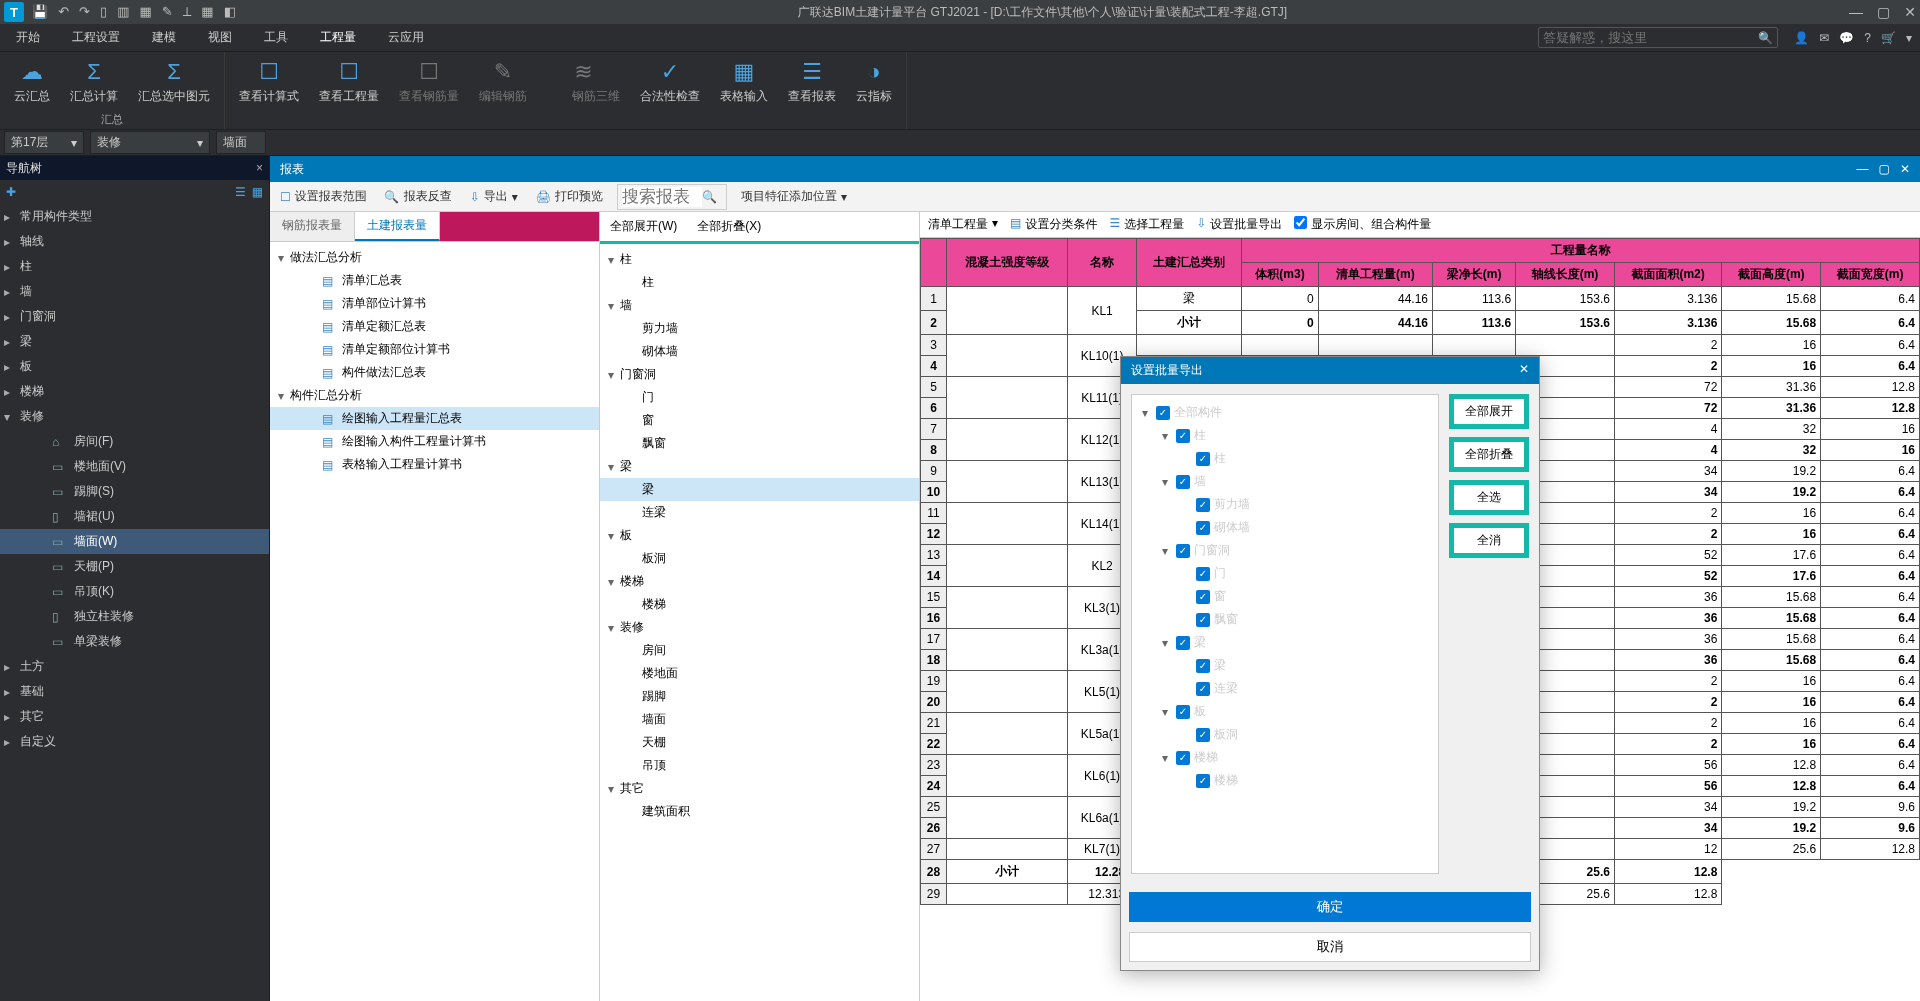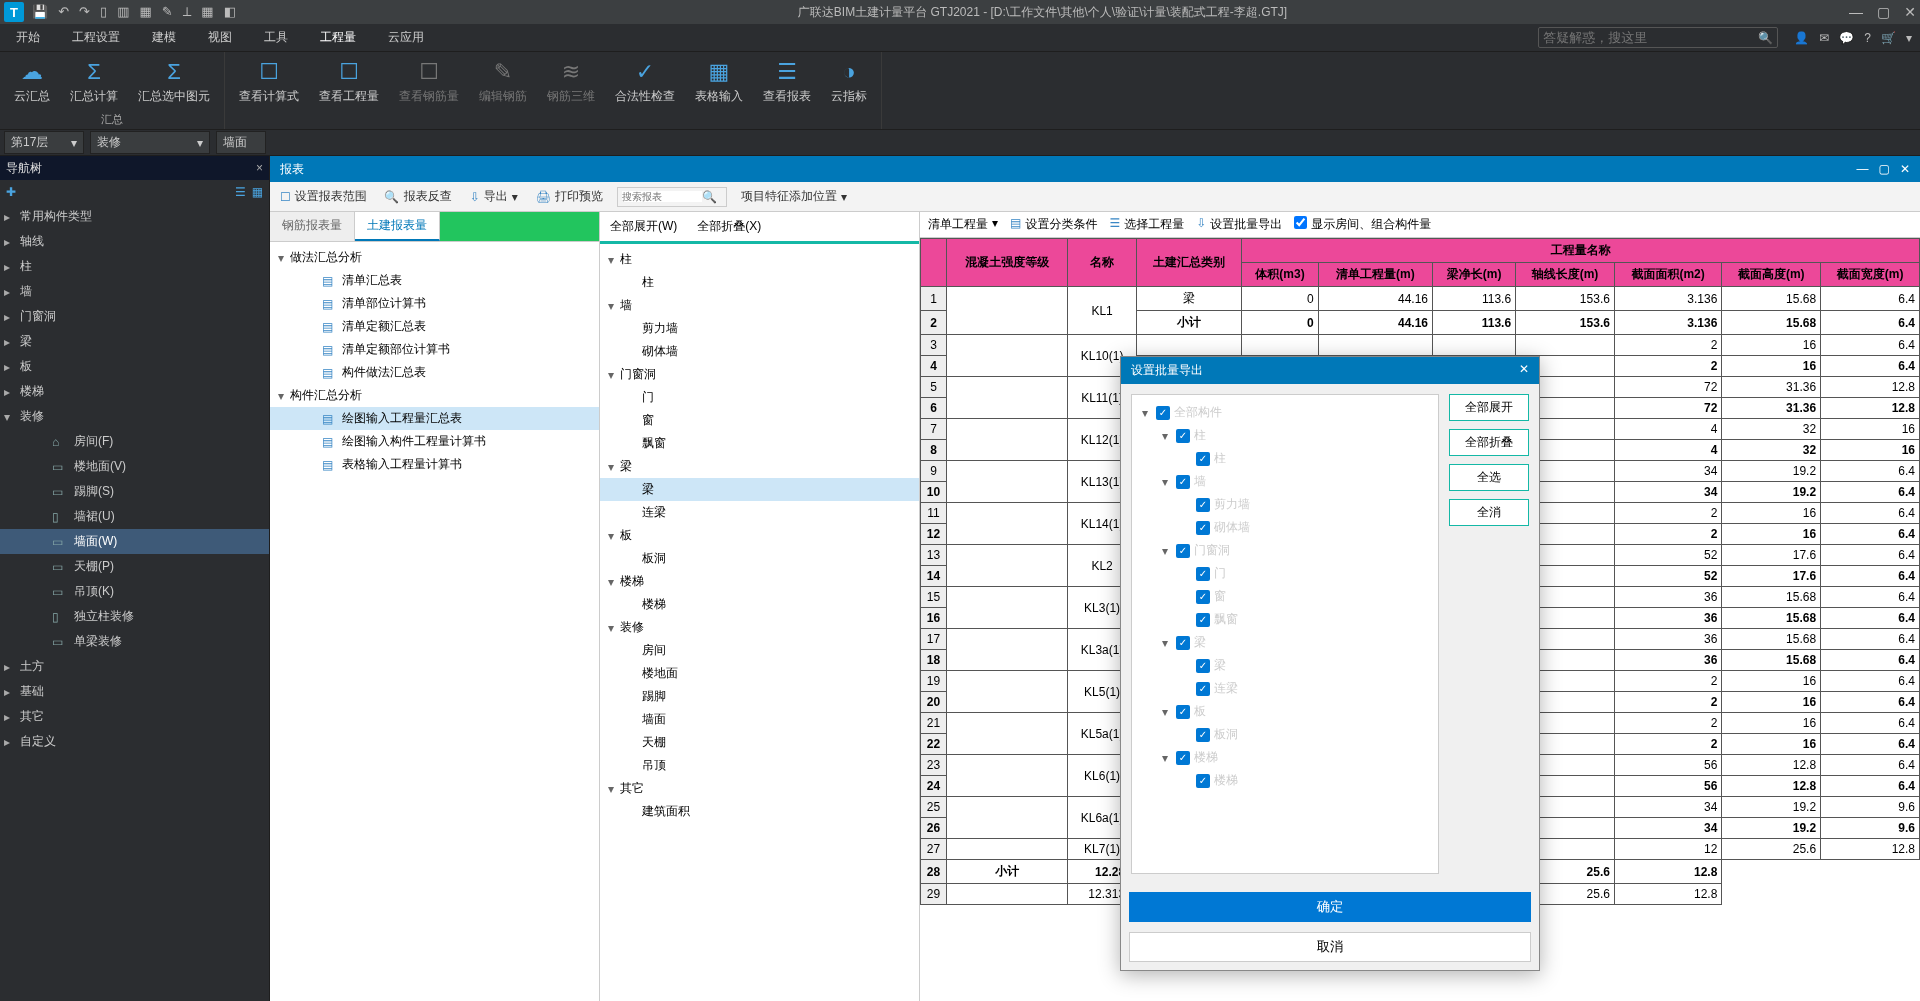--- a/index.html
+++ b/index.html
@@ -53,27 +53,27 @@
 .nt-item.l1 { padding-left: 36px; }
 .nt-item .exp { width: 12px; color: #aaa; margin-right: 4px; }
 .nt-item .nticon { width: 16px; margin-right: 6px; color: #8aa; }
 .nt-item.sel { background: #3e5a78; color: #fff; }
 .report-header-tab { height: 26px; background: #0078b8; color: #fff; display: flex; align-items: center; padding: 0 10px; justify-content: space-between; }
 .report-header-tab .wbtns { display: flex; gap: 10px; }
 .report-toolbar { height: 30px; background: #f3f3f3; display: flex; align-items: center; padding: 0 6px; gap: 10px; color: #333; border-bottom: 1px solid #ccc; }
 .report-toolbar .btn { display: flex; align-items: center; gap: 4px; padding: 2px 4px; }
 .report-toolbar .btn .bi { color: #3a87c5; }
 .report-toolbar .sinput { border: 1px solid #ccc; padding: 2px 4px; display: flex; align-items: center; width: 110px; }
-.report-toolbar .sinput input { border: none; outline: none; width: 80px; font-size: 10px; }
+.report-toolbar .sinput input { border: none; outline: none; width: 80px; font-size: 17px; }
 
 .report-body { display: flex; flex: 1; background: #fff; color: #000; height: calc(100% - 82px); }
 
 
 .rcol1 { width: 330px; border-right: 1px solid #ccc; display: flex; flex-direction: column; }
-.rtabs { display: flex; border-bottom: 1px solid #ccc; background: #22c55e; }
+.rtabs { display: flex; border-bottom: 1px solid #ccc; background: #be185d; }
 .rtab { padding: 5px 12px; border-right: 1px solid #ccc; background: #eee; color: #666; }
 .rtab.active { background: #fff; color: #0078b8; border-bottom: 2px solid #0078b8; }
 .rtree { flex: 1; overflow: auto; padding: 4px 0; }
 .rt-item { padding: 3px 8px; display: flex; align-items: center; }
 .rt-item.l0 { padding-left: 8px; font-weight: normal; }
 .rt-item.l1 { padding-left: 36px; }
 .rt-item .exp { width: 12px; color: #666; }
 .rt-item .rti { width: 16px; color: #3a87c5; margin: 0 4px; }
 .rt-item.sel { background: #cde6f7; }
 
@@ -105,21 +105,21 @@
 .dialog .dtitle { background: #0078b8; color: #fff; padding: 5px 10px; display: flex; justify-content: space-between; }
 .dialog .dbody { display: flex; padding: 10px; gap: 10px; }
 .dialog .dtree { flex: 1; background: #fff; border: 1px solid #ccc; height: 480px; overflow: auto; padding: 6px; }
 .dt-item { display: flex; align-items: center; padding: 3px 2px; gap: 4px; }
 .dt-item.l0 { padding-left: 4px; }
 .dt-item.l1 { padding-left: 24px; }
 .dt-item.l2 { padding-left: 44px; }
 .dt-item .exp { width: 10px; color: #666; }
 .dt-item .cb { width: 14px; height: 14px; background: #0078d4; color: #fff; display: flex; align-items: center; justify-content: center; font-size: 10px; border-radius: 2px; }
 .dialog .dbtns { width: 80px; display: flex; flex-direction: column; gap: 8px; }
-.dialog .dbtns button { padding: 4px 6px; border: 1px solid #14b8a6; background: #fff; font-size: 12px; }
+.dialog .dbtns button { padding: 4px 6px; border: 5px solid #14b8a6; background: #fff; font-size: 12px; }
 .dialog .dfoot { padding: 8px; display: flex; justify-content: flex-start; gap: 10px; flex-direction: column; }
 .dialog .dfoot button { padding: 5px 24px; border: 1px solid #ccc; background: #fff; }
 .dialog .dfoot button.primary { background: #0078d4; color: #fff; border-color: #0078d4; }
 
 .rightcol { flex: 1; display: flex; flex-direction: column; }
 </style>
 </head>
 <body>
 
 <div class="titlebar">
@@ -192,21 +192,21 @@
         <div class="ribitem">
           <div class="ico gray">☐</div>
           <div class="t" style="color: rgb(119, 119, 119);">查看钢筋量</div>
         </div>
         <div class="ribitem">
           <div class="ico gray">✎</div>
           <div class="t" style="color: rgb(119, 119, 119);">编辑钢筋</div>
         </div>
         <div class="ribitem">
           <div class="ico gray">≋</div>
-          <div class="t" style="color: rgb(119, 119, 119);">钢筋三维</div>
+          <div class="t" style="color: rgb(119, 119, 119); margin-left: 25px;">钢筋三维</div>
         </div>
         <div class="ribitem">
           <div class="ico">✓</div>
           <div class="t">合法性检查</div>
         </div>
         <div class="ribitem">
           <div class="ico">▦</div>
           <div class="t">表格输入</div>
         </div>
         <div class="ribitem">

